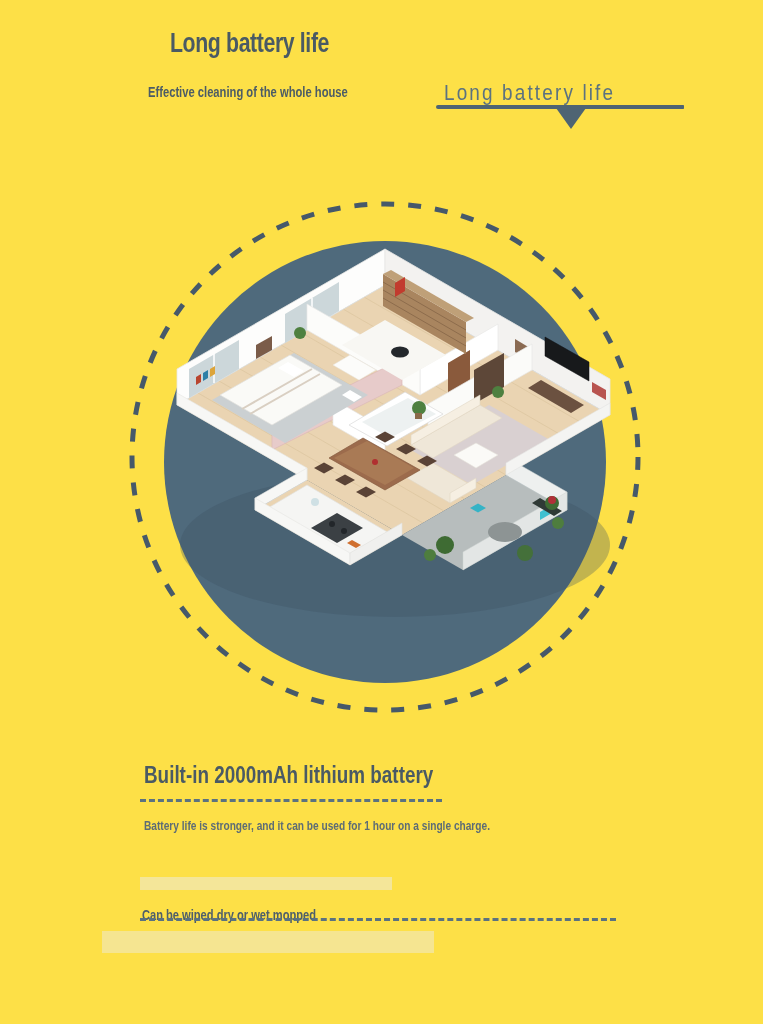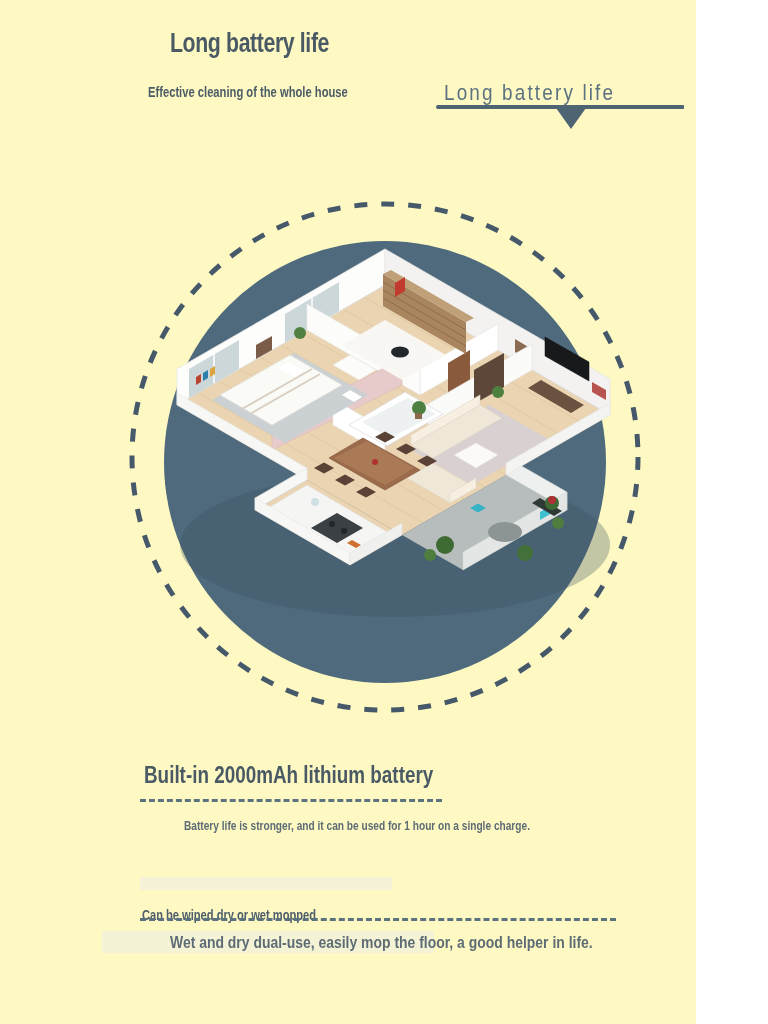--- a/index.html
+++ b/index.html
@@ -1,18 +1,18 @@
 <!DOCTYPE html>
 <html><head>
 <meta charset="utf-8">
 <style>
   * { margin:0; padding:0; box-sizing:border-box; }
   html,body { width:768px; height:1024px; background:#ffffff; overflow:hidden;
     font-family:"Liberation Sans", sans-serif; }
-  .page { position:relative; width:696px; height:1024px; background:#fef9c3; }
+  .page { position:relative; width:763px; height:1024px; background:#fde047; }
 
   .abs { position:absolute; }
   .cond { transform-origin:0 50%; display:inline-block; white-space:nowrap; }
 
   .h1 { left:170px; top:27px; font-size:28px; font-weight:700; color:#4a5a64; letter-spacing:-0.5px; }
   .h1 .cond { transform:scaleX(0.76); }
 
   .subrow { left:148px; top:84px; font-size:14px; font-weight:700; color:#4c5c66; }
   .subrow .cond { transform:scaleX(0.80); }
   .sub-accent { left:444px; top:80px; font-size:22px; font-weight:400; color:#5b7280; letter-spacing:2.5px; }
@@ -25,21 +25,21 @@
 
   .hero-svg { left:0; top:0; }
 
   .faint-band { background:#ececec; opacity:0.5; }
   .band1 { left:140px; top:877px; width:252px; height:13px; }
   .band2 { left:102px; top:931px; width:332px; height:22px; opacity:0.45; }
 
   .s2-head { left:144px; top:762px; font-size:23px; font-weight:700; color:#4a5a64; }
   .s2-head .cond { transform:scaleX(0.82); }
   .s2-dash { left:140px; top:799px; width:302px; border-top:3px dashed #5b7280; }
-  .s2-body { left:144px; top:818px; font-size:13px; font-weight:700; color:#5d6c75;margin-left:40px; }
+  .s2-body { left:144px; top:818px; font-size:13px; font-weight:700; color:#5d6c75; }
   .s2-body .cond { transform:scaleX(0.78); }
 
   .s3-head { left:142px; top:906px; font-size:15px; font-weight:700; color:#4f5f69; }
   .s3-head .cond { transform:scaleX(0.74); }
   .s3-dash { left:140px; top:918px; width:476px; border-top:3px dashed #5b7280; }
   .s3-body { left:170px; top:933px; font-size:17px; font-weight:700; color:#5d6c75; }
   .s3-body .cond { transform:scaleX(0.82); }
 </style>
 </head>
 <body>
@@ -174,17 +174,14 @@
   <div class="abs s2-dash"></div>
   <div class="abs s2-body">
     <span class="cond">Battery life is stronger, and it can be used for 1 hour on a single charge.</span>
   </div>
 
   <div class="abs faint-band band2"></div>
   <div class="abs s3-head">
     <span class="cond">Can be wiped dry or wet mopped</span>
   </div>
   <div class="abs s3-dash"></div>
-  <div class="abs s3-body">
-    <span class="cond">Wet and dry dual-use, easily mop the floor, a good helper in life.</span>
-  </div>
 
 </div>
 
 </body></html>

